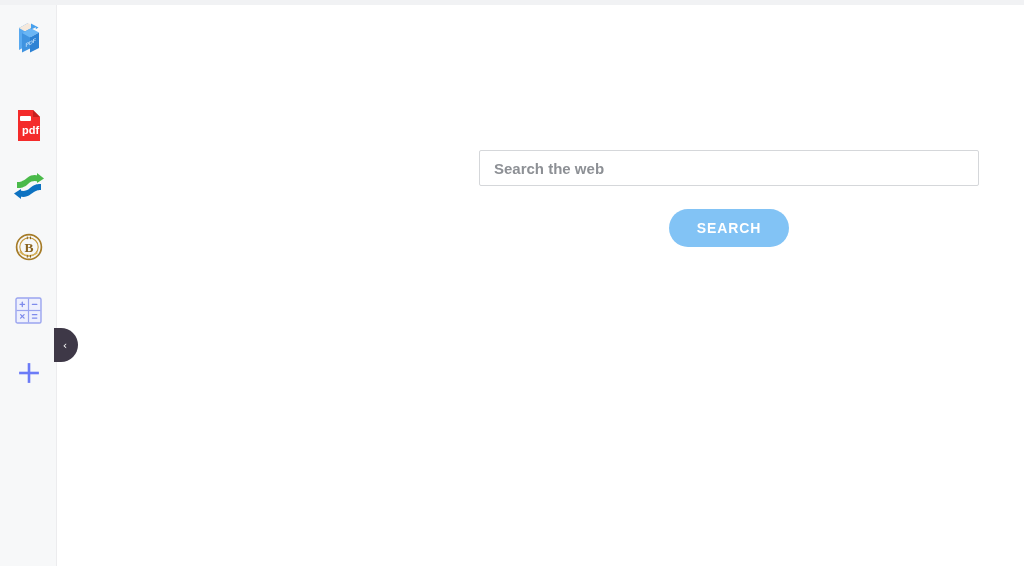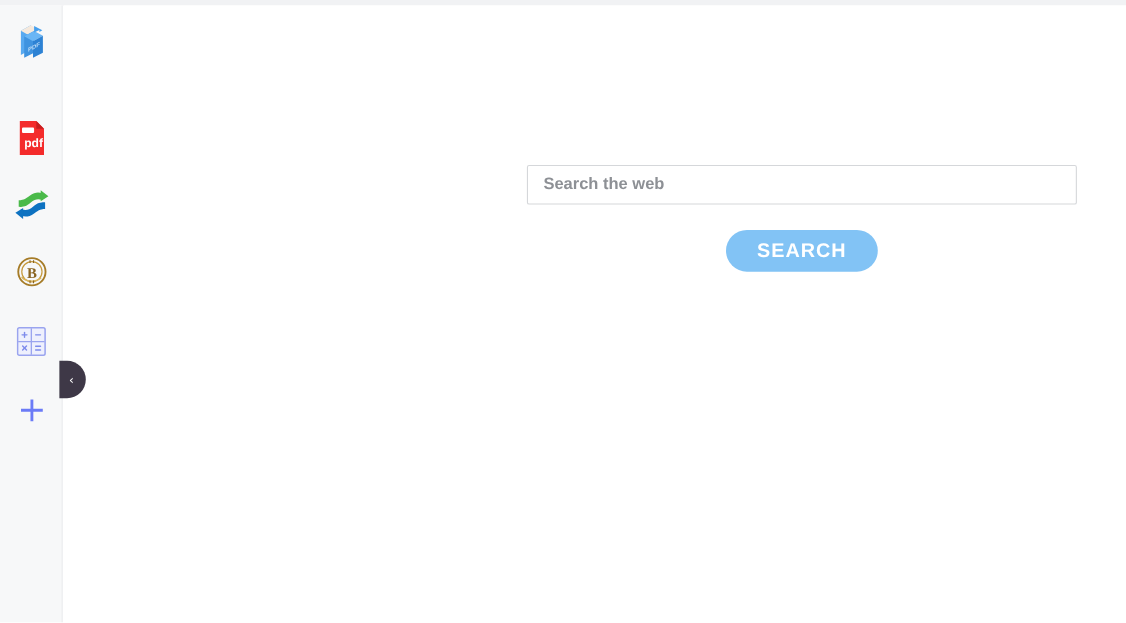--- a/index.html
+++ b/index.html
@@ -120,42 +120,42 @@
   .search-input {
     display: block;
     width: 500px;
     height: 36px;
     padding: 0 14px;
     border: 1px solid #d5d7da;
     border-radius: 2px;
     background: #ffffff;
     outline: none;
     font-family: "Liberation Sans", sans-serif;
-    font-size: 12px;
+    font-size: 15px;
     font-weight: bold;
     color: #4a4a4a;
   }
   .search-input::placeholder {
     color: #8d9095;
     font-weight: bold;
     font-size: 15px;
     opacity: 1;
   }
 
   .btn-row {
     margin-top: 23px;
     display: flex;
     justify-content: center;
   }
   .search-button {
     border: none;
     background: #82c3f5;
     color: #ffffff;
     font-family: "Liberation Sans", sans-serif;
-    font-size: 18px;
+    font-size: 14px;
     font-weight: bold;
     letter-spacing: 0.9px;
     padding: 0 28px;
     height: 38px;
     min-width: 112px;
     border-radius: 19px;
     cursor: pointer;
     line-height: 38px;
   }
 </style>

